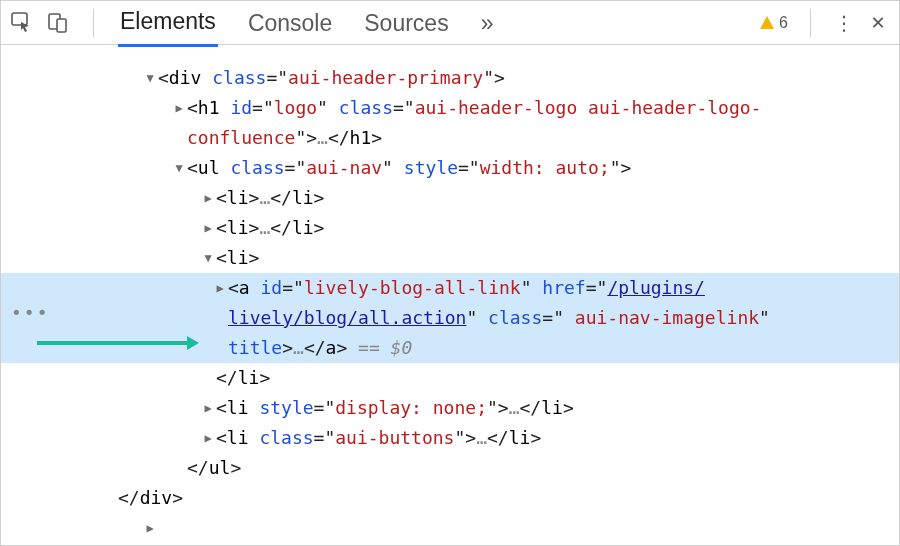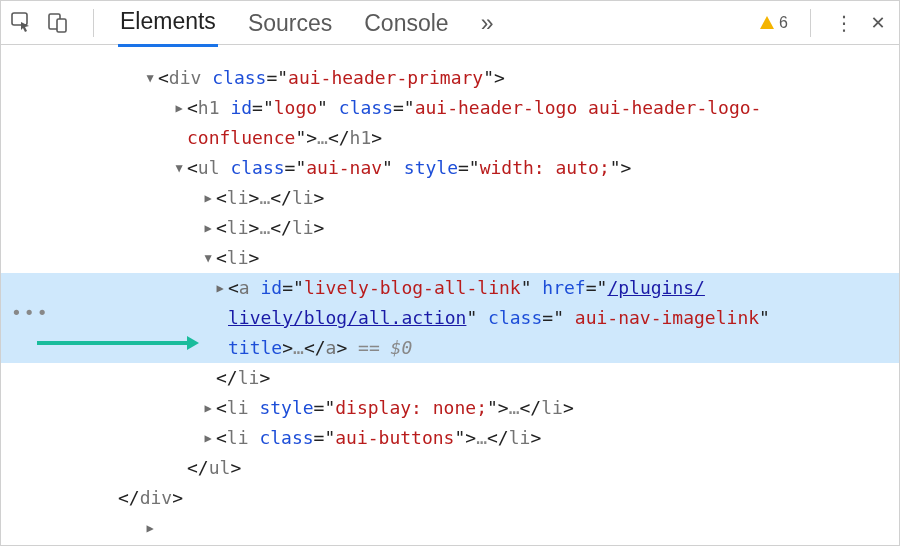--- a/index.html
+++ b/index.html
@@ -18,21 +18,21 @@
     .line.i0 { padding-left: 157px; }
     .line.i1 { padding-left: 186px; }
     .line.i3 { padding-left: 215px; }
     .line.i4 { padding-left: 227px; }
     .line.cont4 { padding-left: 227px; }
     .line.i5 { padding-left: 215px; }
     .line.close-ul { padding-left: 186px; }
     .line.close-div { padding-left: 117px; }
     .line.last { padding-left: 128px; }
     .toggle { position: absolute; width: 14px; text-align: center; color: #6e6e6e; font-size: 12px; user-select: none; }
-    .tag { color: #737373; margin-top: 12px; }
+    .tag { color: #000000; margin-top: 12px; }
     .attr { color: #1d4ed8; }
     .val { color: #b91c1c; }
     .link { color: #1a1aa6; text-decoration: underline; }
     .ellipsis-node { color: #888; }
     .eq-dollar { color: #888; font-style: italic; }
     .hl-block { background: #cfe8fc; }
     .gutter-dots { position: absolute; left: 10px; top: 253px; color: #888; font-size: 18px; letter-spacing: 2px; }
     .arrow-svg { position: absolute; left: 36px; top: 288px; }
   </style>
 </head>
@@ -48,22 +48,22 @@
     </div>
     <div class="tb-icon">
       <svg width="22" height="22" viewBox="0 0 22 22">
           <rect x="2" y="2" width="11" height="15" rx="1.5" fill="none" stroke="#5a5a5a" stroke-width="1.6"></rect>
           <rect x="10" y="7" width="9" height="13" rx="1.5" fill="#fff" stroke="#5a5a5a" stroke-width="1.6"></rect>
         </svg>
     </div>
     <div class="tb-sep"></div>
     <div class="tabs">
       <div class="tab active">Elements</div>
+      <div class="tab">Console</div>
       <div class="tab">Sources</div>
-      <div class="tab">Console</div>
       <div class="tab">»</div>
     </div>
   </div>
   <div class="tb-right">
     <div class="warn">
       <svg width="16" height="16" viewBox="0 0 16 16">
           <path d="M8 1 L15 14 L1 14 Z" fill="#f4b400"></path>
         </svg>
       <span>6</span>
     </div>

